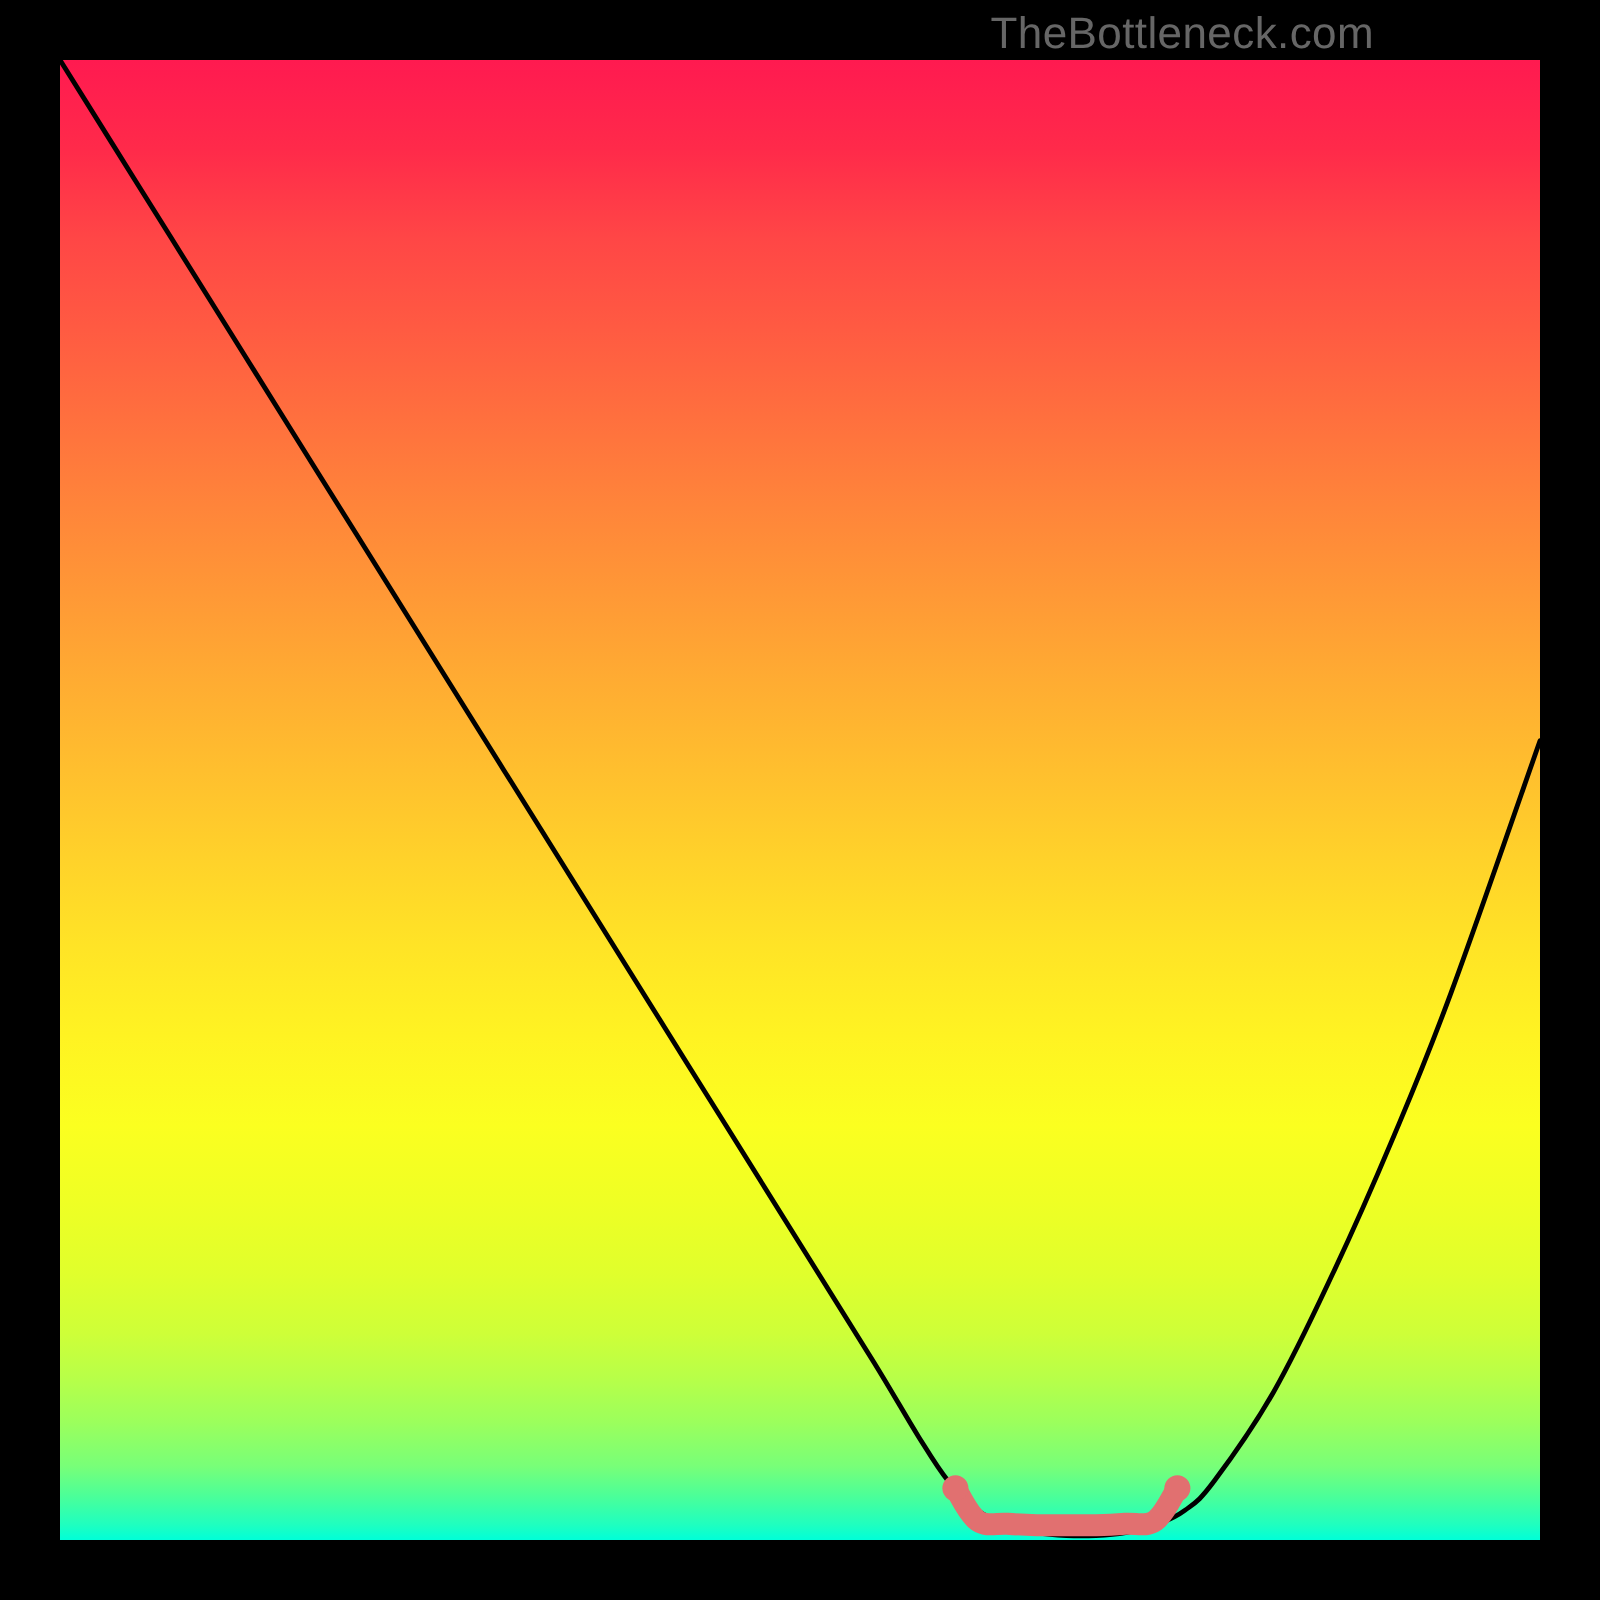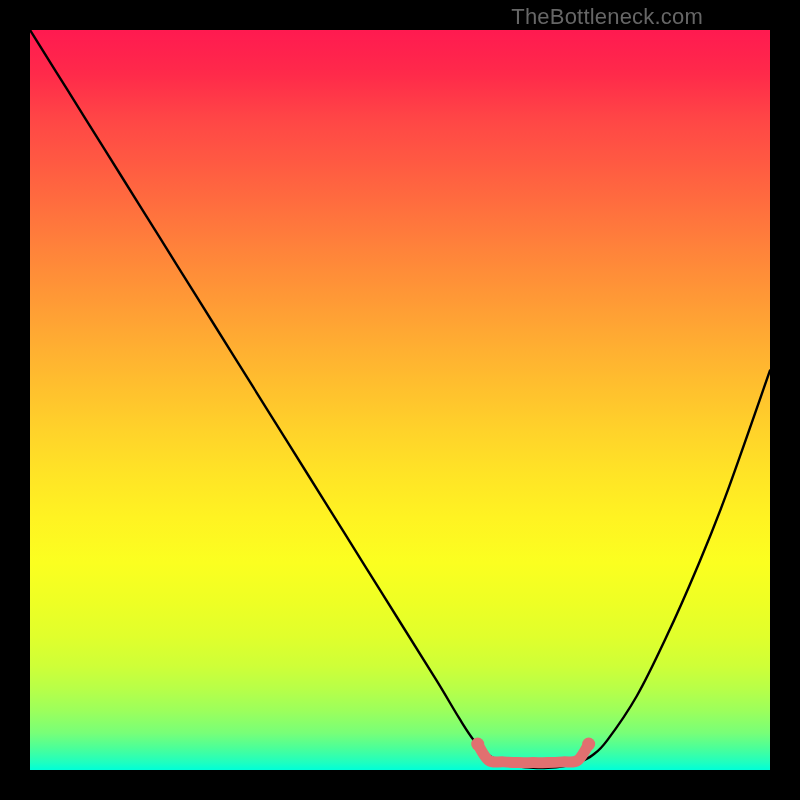--- a/index.html
+++ b/index.html
@@ -9,21 +9,20 @@
     height: 800px;
     background: #000;
     font-family: Arial, Helvetica, sans-serif;
     overflow: hidden;
   }
   .container {
     position: relative;
     width: 717px;
     height: 800px;
     background: #000;
-    padding-left: 16px;
   }
   .plot-area {
     position: absolute;
     left: 30px;
     top: 30px;
     width: 740px;
     height: 740px;
   }
   .gradient-bg {
     position: absolute;

